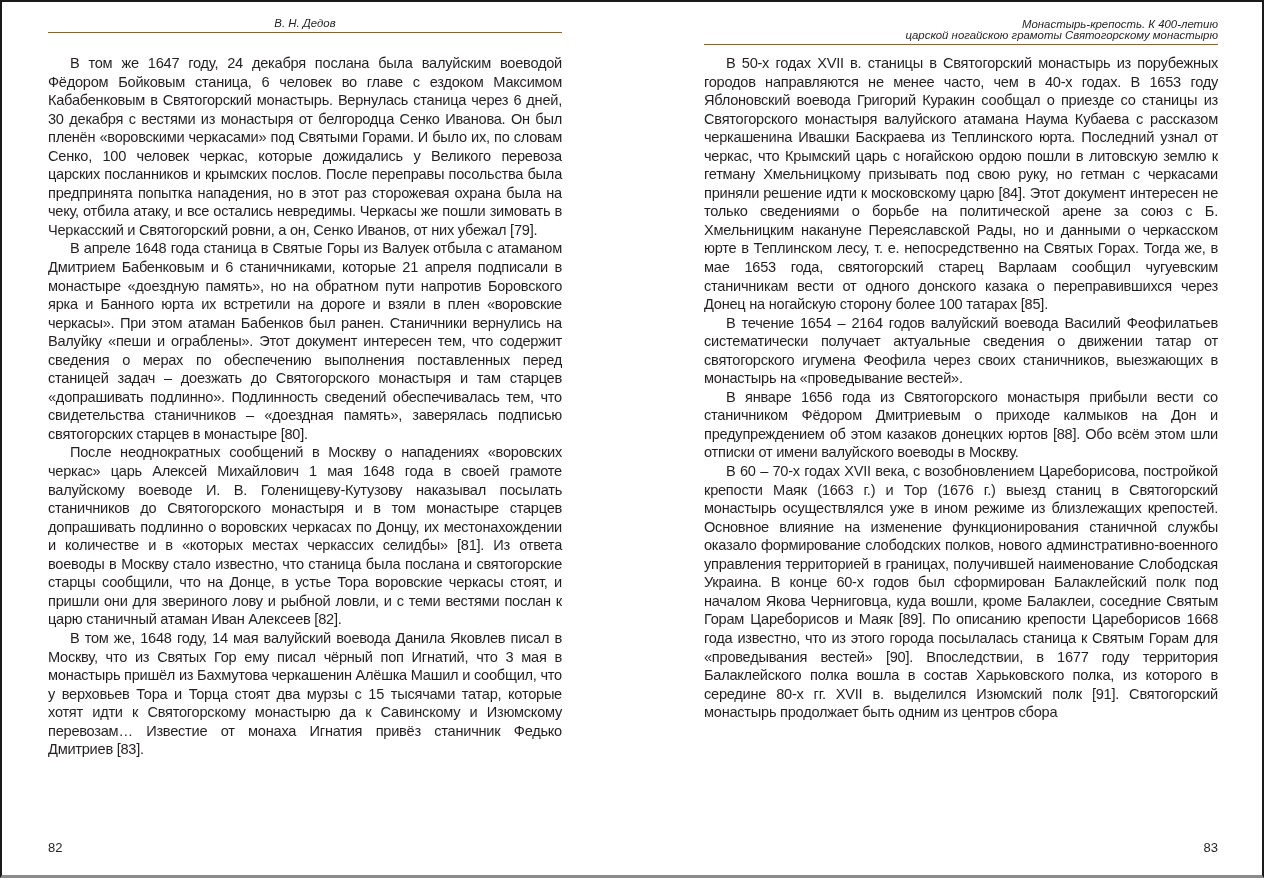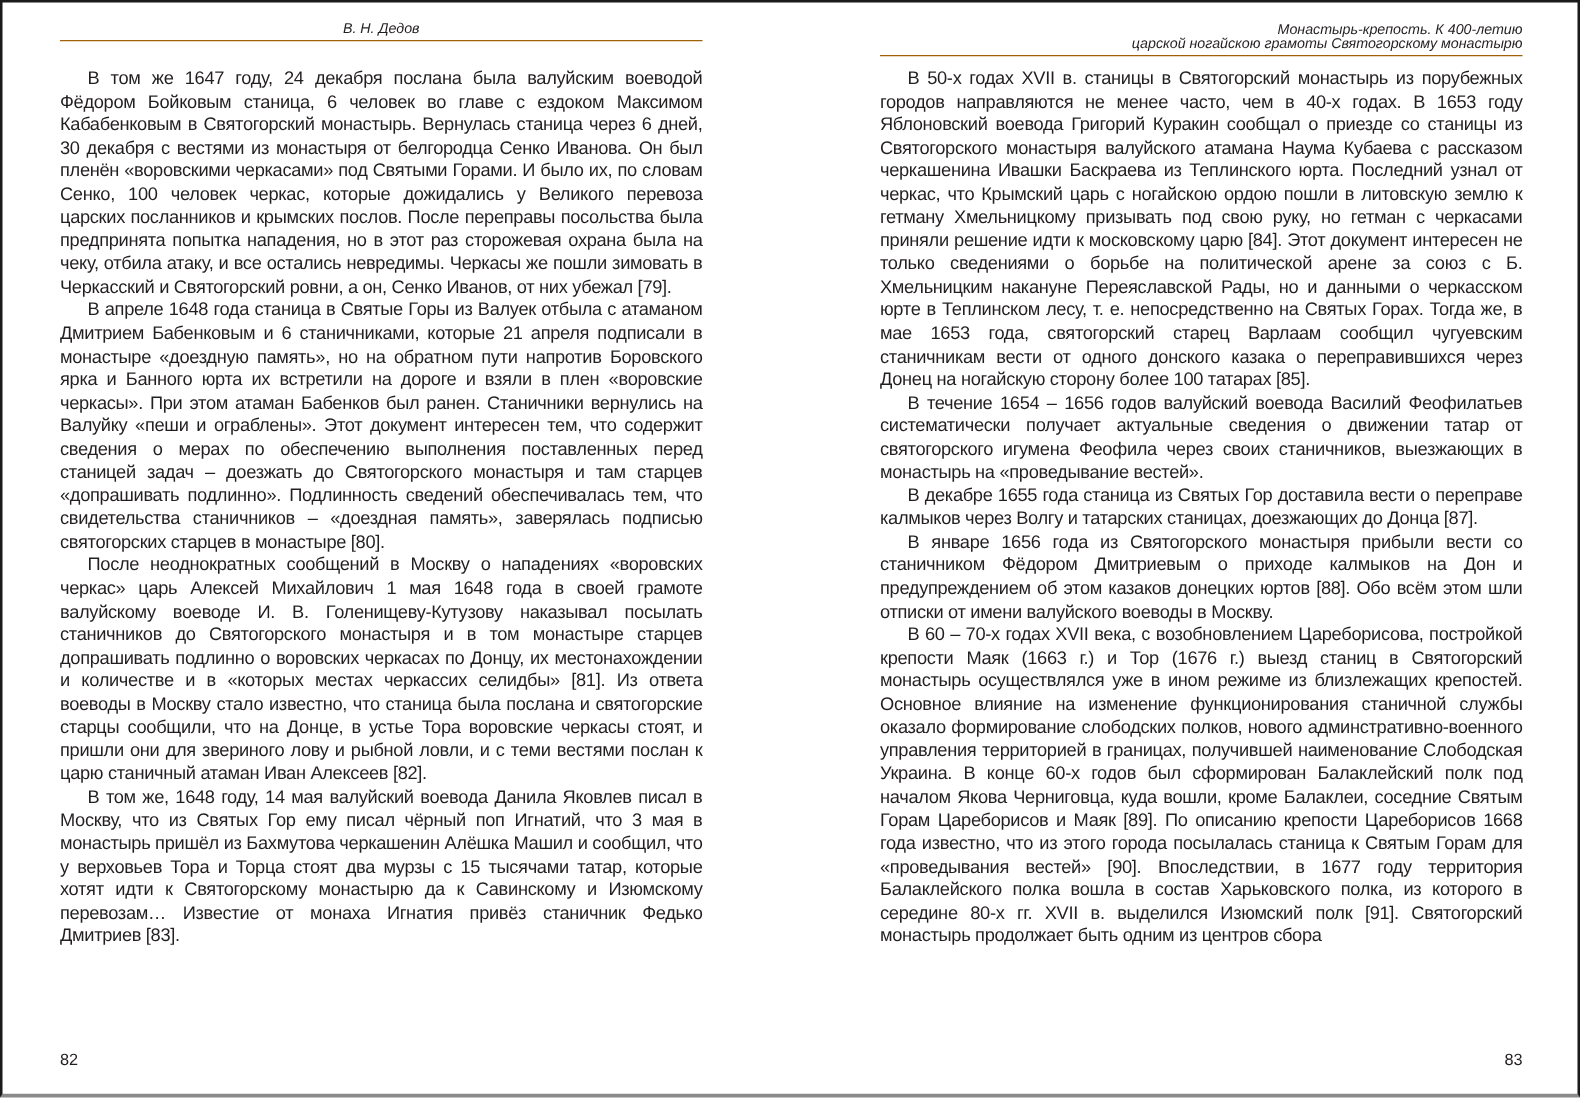--- a/index.html
+++ b/index.html
@@ -39,19 +39,18 @@
   <div class="folio">82</div>
 </div>
 
 <div class="page right">
   <div class="running-head">
     <div>Монастырь-крепость. К 400-летию</div>
     <div>царской ногайскою грамоты Святогорскому монастырю</div>
   </div>
   <div class="body">
     <p>В 50-х годах XVII в. станицы в Святогорский монастырь из порубежных городов направляются не менее часто, чем в 40-х годах. В 1653 году Яблоновский воевода Григорий Куракин сообщал о приезде со станицы из Святогорского монастыря валуйского атамана Наума Кубаева с рассказом черкашенина Ивашки Баскраева из Теплинского юрта. Последний узнал от черкас, что Крымский царь с ногайскою ордою пошли в литовскую землю к гетману Хмельницкому призывать под свою руку, но гетман с черкасами приняли решение идти к московскому царю [84]. Этот документ интересен не только сведениями о борьбе на политической арене за союз с Б. Хмельницким накануне Переяславской Рады, но и данными о черкасском юрте в Теплинском лесу, т. е. непосредственно на Святых Горах. Тогда же, в мае 1653 года, святогорский старец Варлаам сообщил чугуевским станичникам вести от одного донского казака о переправившихся через Донец на ногайскую сторону более 100 татарах [85].</p>
-    <p>В течение 1654 – 1656 годов валуйский воевода Василий Феофилатьев систематически получает актуальные сведения о движении татар от святогорского игумена Феофила через своих станичников, выезжающих в монастырь на «проведывание вестей».</p>
-    <p>В декабре 1655 года станица из Святых Гор доставила вести о переправе калмыков через Волгу и татарских станицах, доезжающих до Донца [87].</p>
+    <p>В течение 1654 – 2164 годов валуйский воевода Василий Феофилатьев систематически получает актуальные сведения о движении татар от святогорского игумена Феофила через своих станичников, выезжающих в монастырь на «проведывание вестей».</p>
     <p>В январе 1656 года из Святогорского монастыря прибыли вести со станичником Фёдором Дмитриевым о приходе калмыков на Дон и предупреждением об этом казаков донецких юртов [88]. Обо всём этом шли отписки от имени валуйского воеводы в Москву.</p>
     <p>В 60 – 70-х годах XVII века, с возобновлением Цареборисова, постройкой крепости Маяк (1663 г.) и Тор (1676 г.) выезд станиц в Святогорский монастырь осуществлялся уже в ином режиме из близлежащих крепостей. Основное влияние на изменение функционирования станичной службы оказало формирование слободских полков, нового админстративно-военного управления территорией в границах, получившей наименование Слободская Украина. В конце 60-х годов был сформирован Балаклейский полк под началом Якова Черниговца, куда вошли, кроме Балаклеи, соседние Святым Горам Цареборисов и Маяк [89]. По описанию крепости Цареборисов 1668 года известно, что из этого города посылалась станица к Святым Горам для «проведывания вестей» [90]. Впоследствии, в 1677 году территория Балаклейского полка вошла в состав Харьковского полка, из которого в середине 80-х гг. XVII в. выделился Изюмский полк [91]. Святогорский монастырь продолжает быть одним из центров сбора</p>
   </div>
   <div class="folio">83</div>
 </div>
 
 </body></html>

